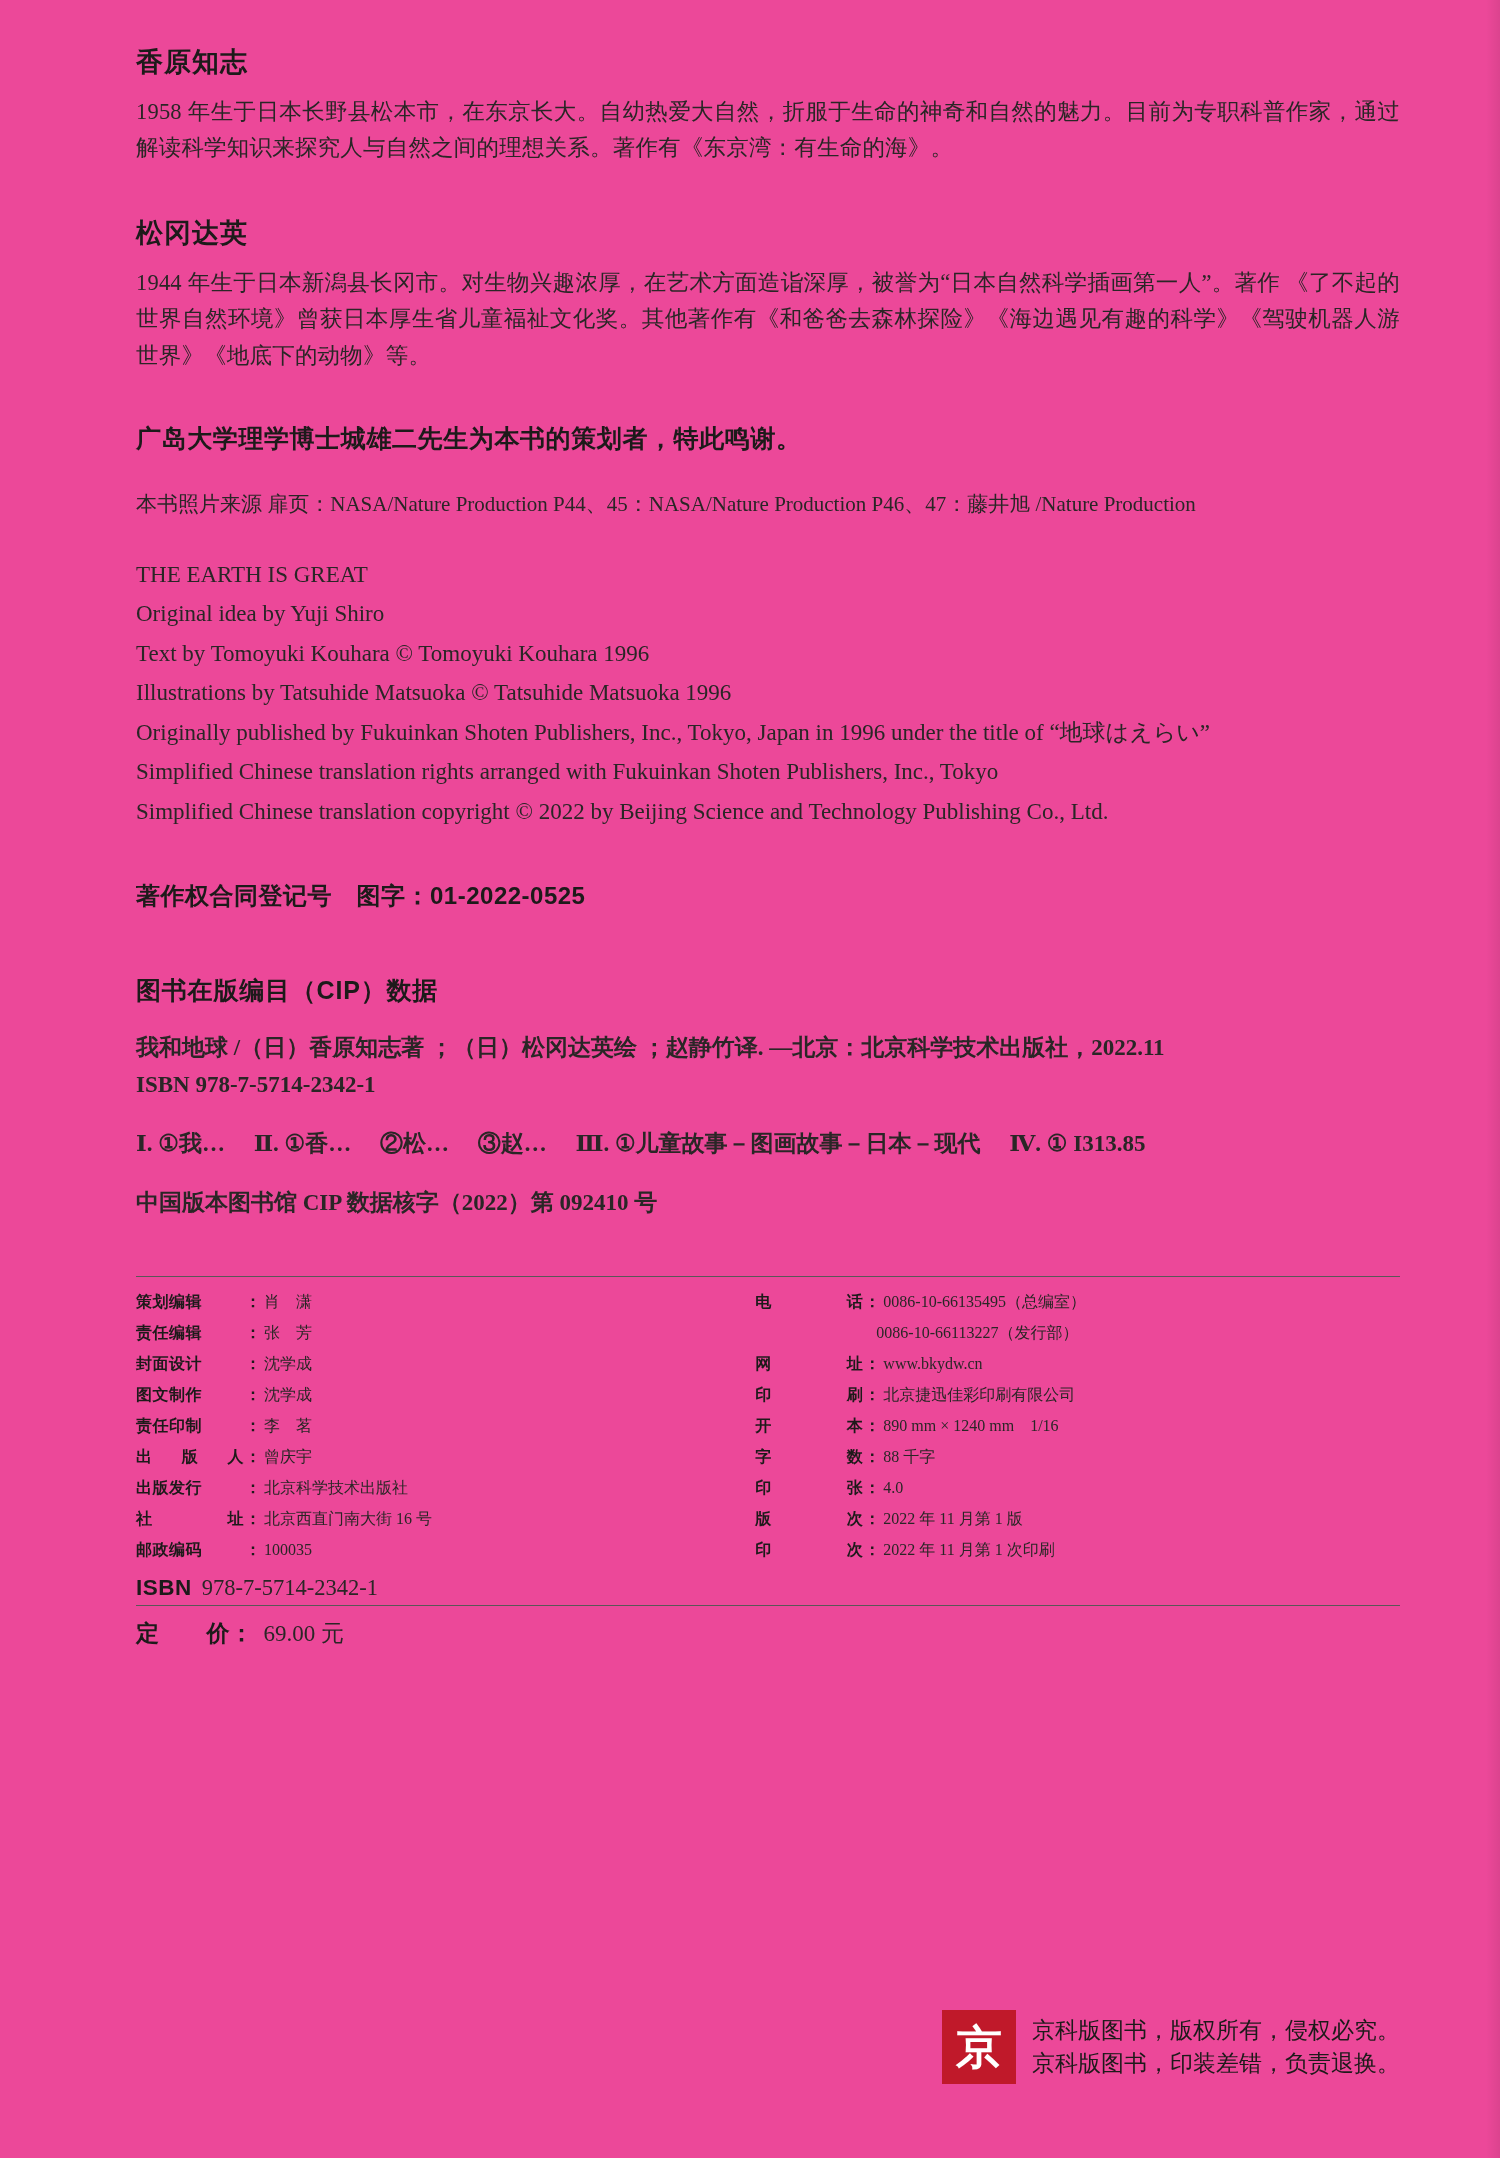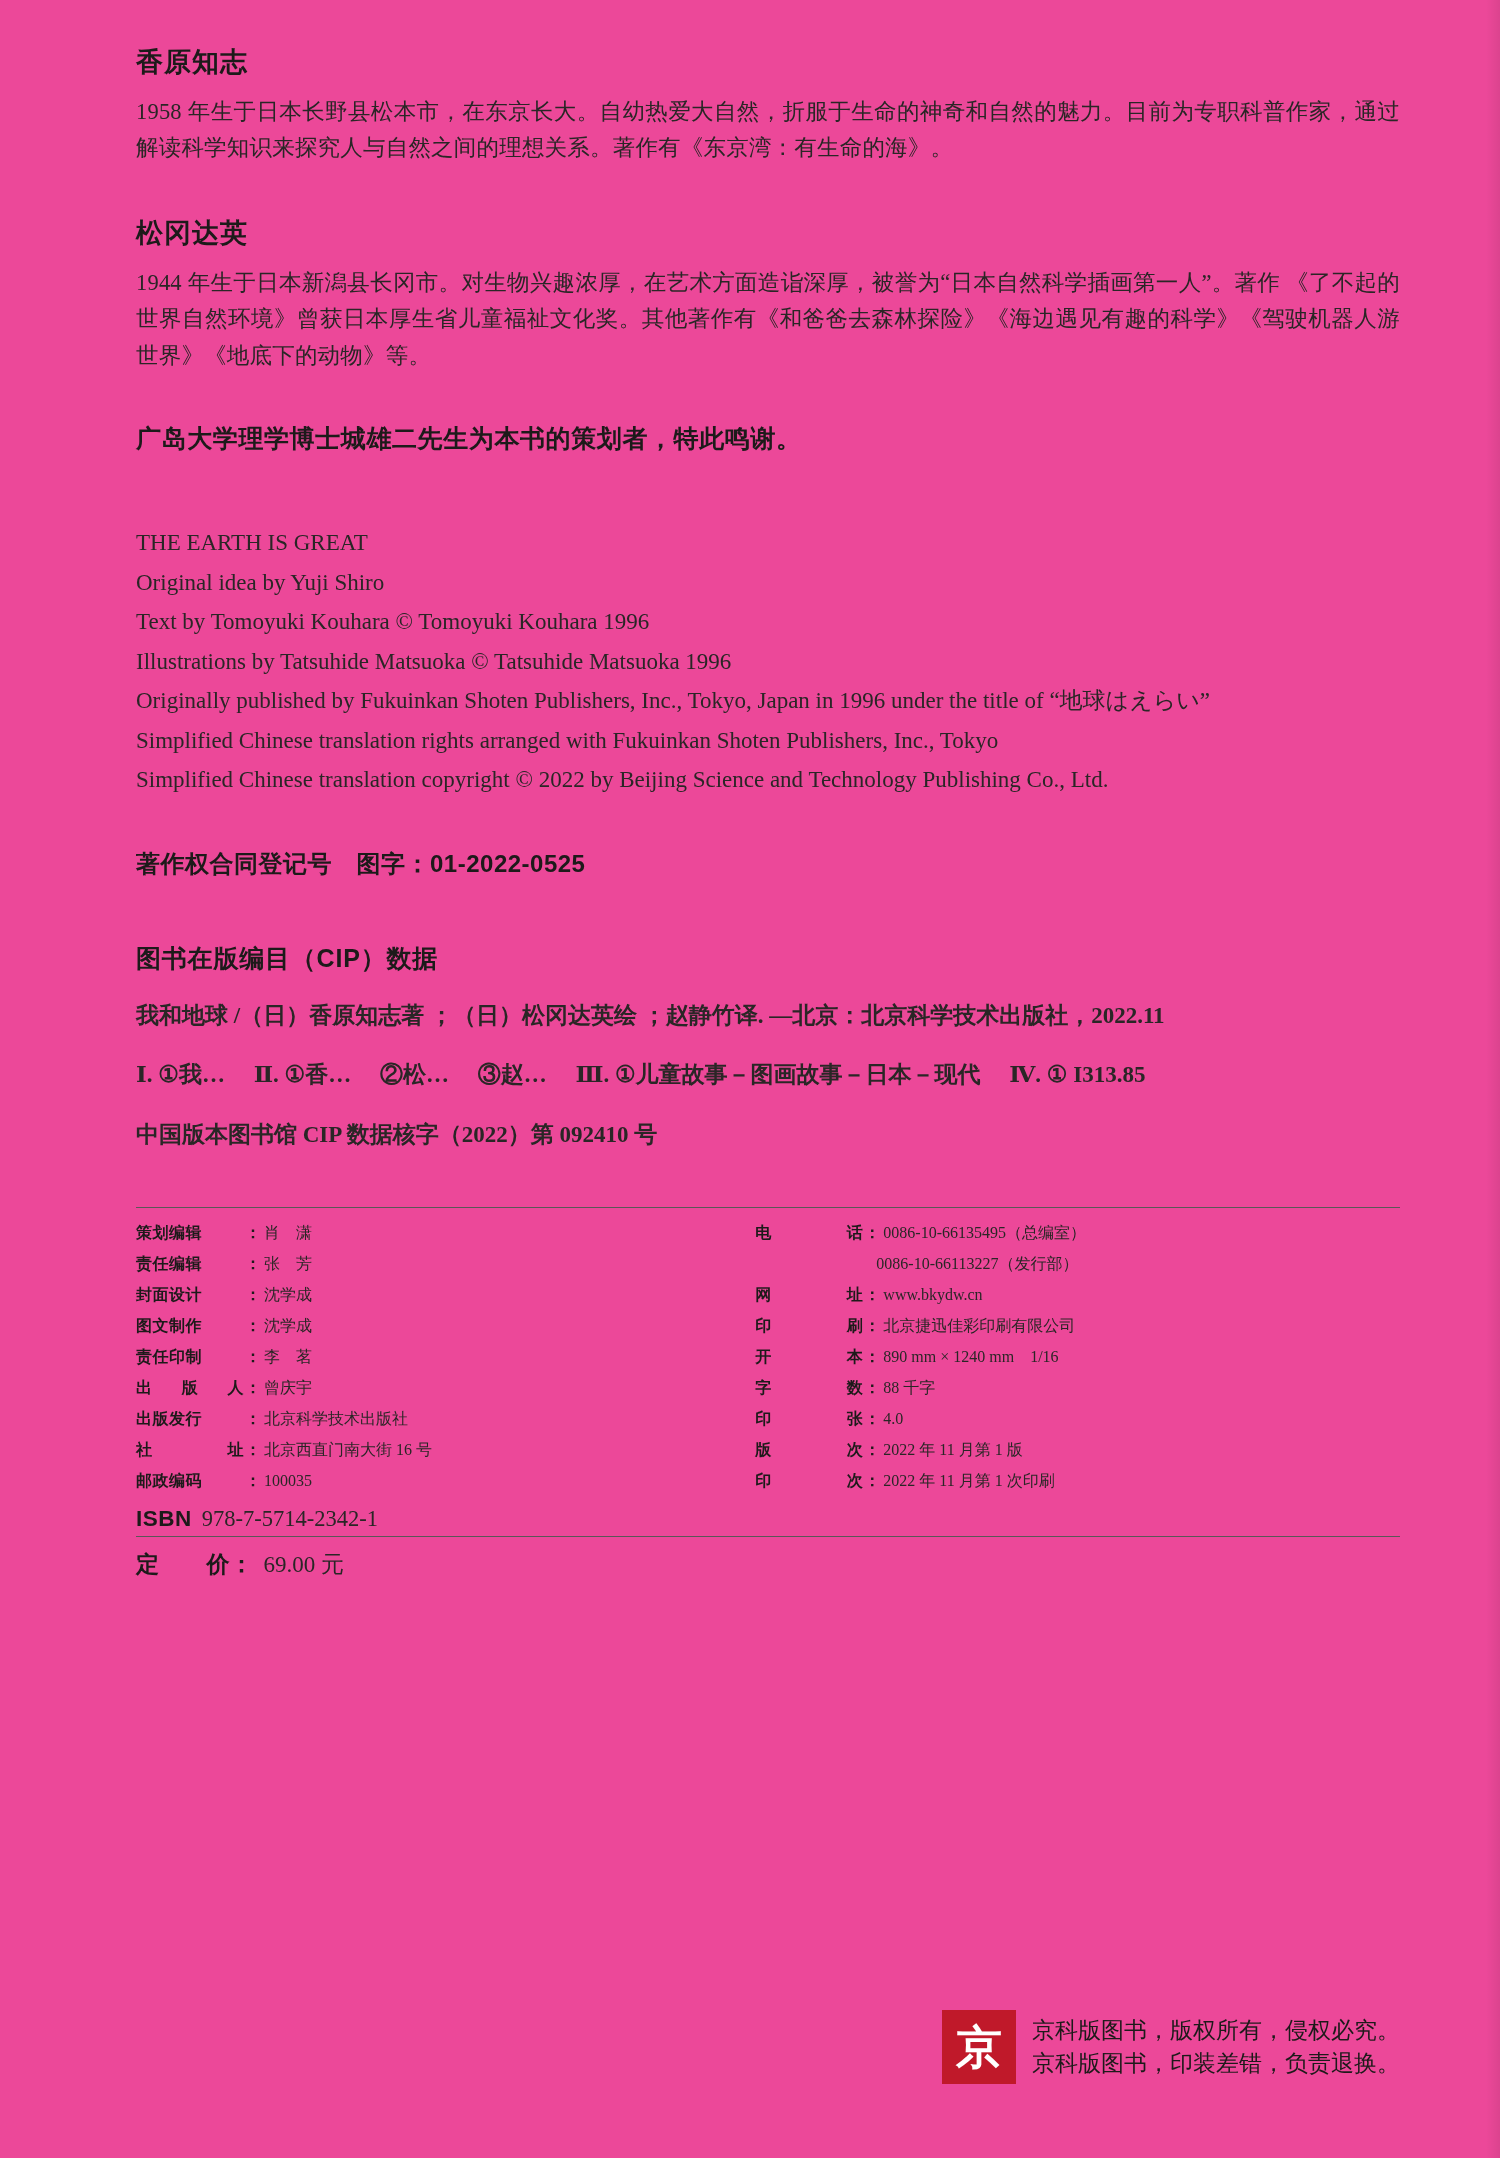--- a/index.html
+++ b/index.html
@@ -222,20 +222,21 @@
       <h2 class="bio-name">松冈达英</h2>
       <p class="bio-para">1944 年生于日本新潟县长冈市。对生物兴趣浓厚，在艺术方面造诣深厚，被誉为“日本自然科学插画第一人”。著作 《了不起的世界自然环境》曾获日本厚生省儿童福祉文化奖。其他著作有《和爸爸去森林探险》《海边遇见有趣的科学》《驾驶机器人游世界》《地底下的动物》等。</p>
     </div>
 
     <div class="gap-lg"></div>
 
     <p class="acknowledge">广岛大学理学博士城雄二先生为本书的策划者，特此鸣谢。</p>
 
     <div class="gap-md"></div>
 
+    <p class="photo-credit">本书照片来源 扉页：NASA/Nature Production  P44、45：NASA/Nature Production  P46、47：藤井旭 /Nature Production</p>
 
     <div class="gap-md"></div>
 
     <div class="eng-block">
       <div class="eng-line">THE EARTH IS GREAT</div>
       <div class="eng-line">Original idea by Yuji Shiro</div>
       <div class="eng-line">Text by Tomoyuki Kouhara © Tomoyuki Kouhara 1996</div>
       <div class="eng-line">Illustrations by Tatsuhide Matsuoka © Tatsuhide Matsuoka 1996</div>
       <div class="eng-line">Originally published by Fukuinkan Shoten Publishers, Inc., Tokyo, Japan in 1996 under the title of “地球はえらい”</div>
       <div class="eng-line">Simplified Chinese translation rights arranged with Fukuinkan Shoten Publishers, Inc., Tokyo</div>
@@ -244,20 +245,21 @@
 
     <div class="gap-lg"></div>
 
     <p class="contract">著作权合同登记号　图字：01-2022-0525</p>
 
     <div class="gap-xl"></div>
 
     <h3 class="cip-title">图书在版编目（CIP）数据</h3>
     <div class="gap-sm"></div>
     <p class="cip-line">我和地球 /（日）香原知志著 ；（日）松冈达英绘 ；赵静竹译. —北京：北京科学技术出版社，2022.11</p>
+    <p class="cip-line">ISBN 978-7-5714-2342-1</p>
     <div class="gap-sm"></div>
     <p class="cip-line">Ⅰ. ①我… 　Ⅱ. ①香… 　②松… 　③赵… 　Ⅲ. ①儿童故事－图画故事－日本－现代 　Ⅳ. ① I313.85</p>
     <div class="gap-sm"></div>
     <p class="cip-line">中国版本图书馆 CIP 数据核字（2022）第 092410 号</p>
 
     <div style="height:54px"></div>
 
     <hr class="rule">
     <div style="height:10px"></div>
 

